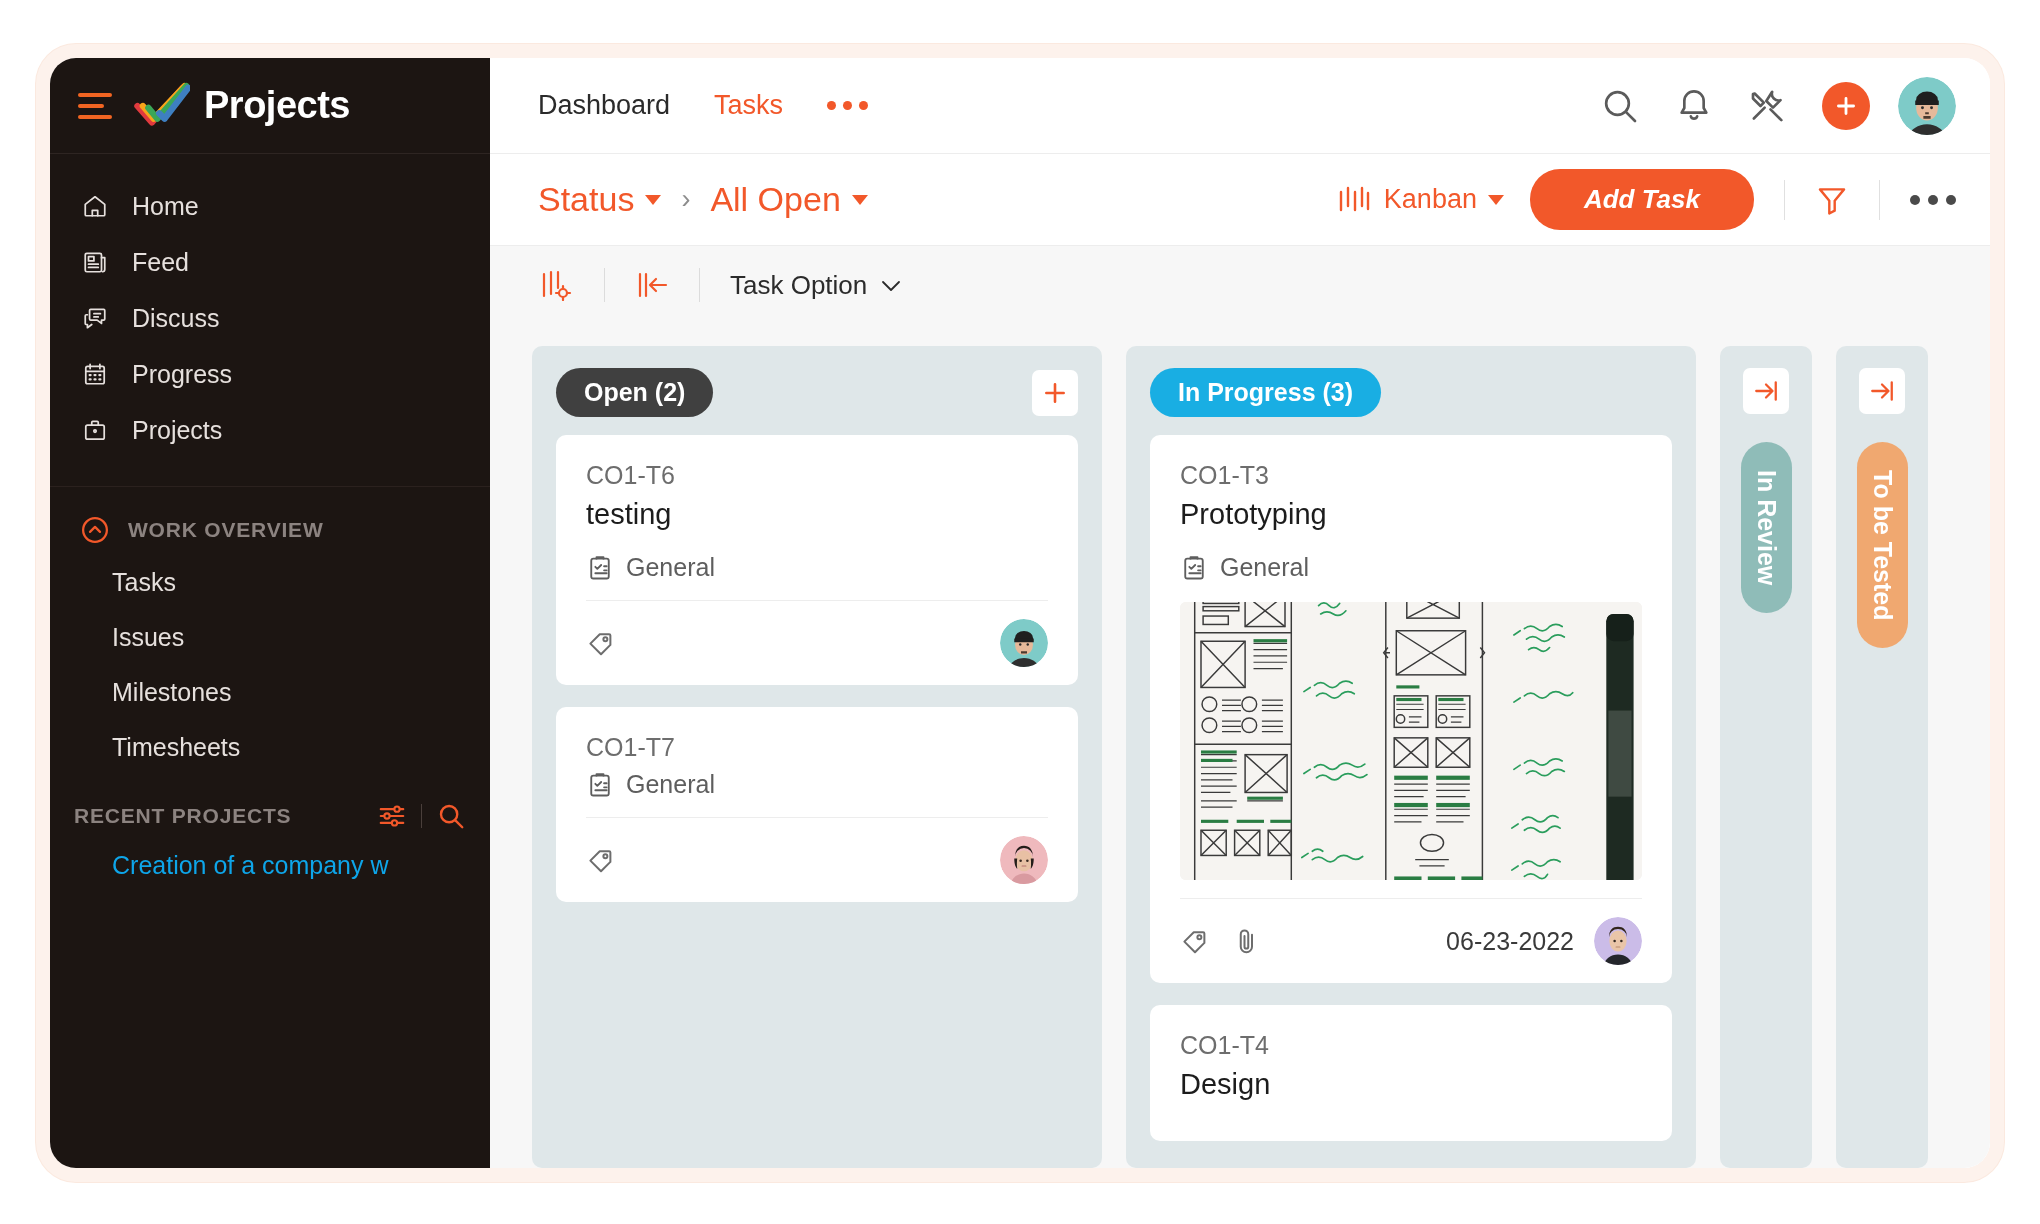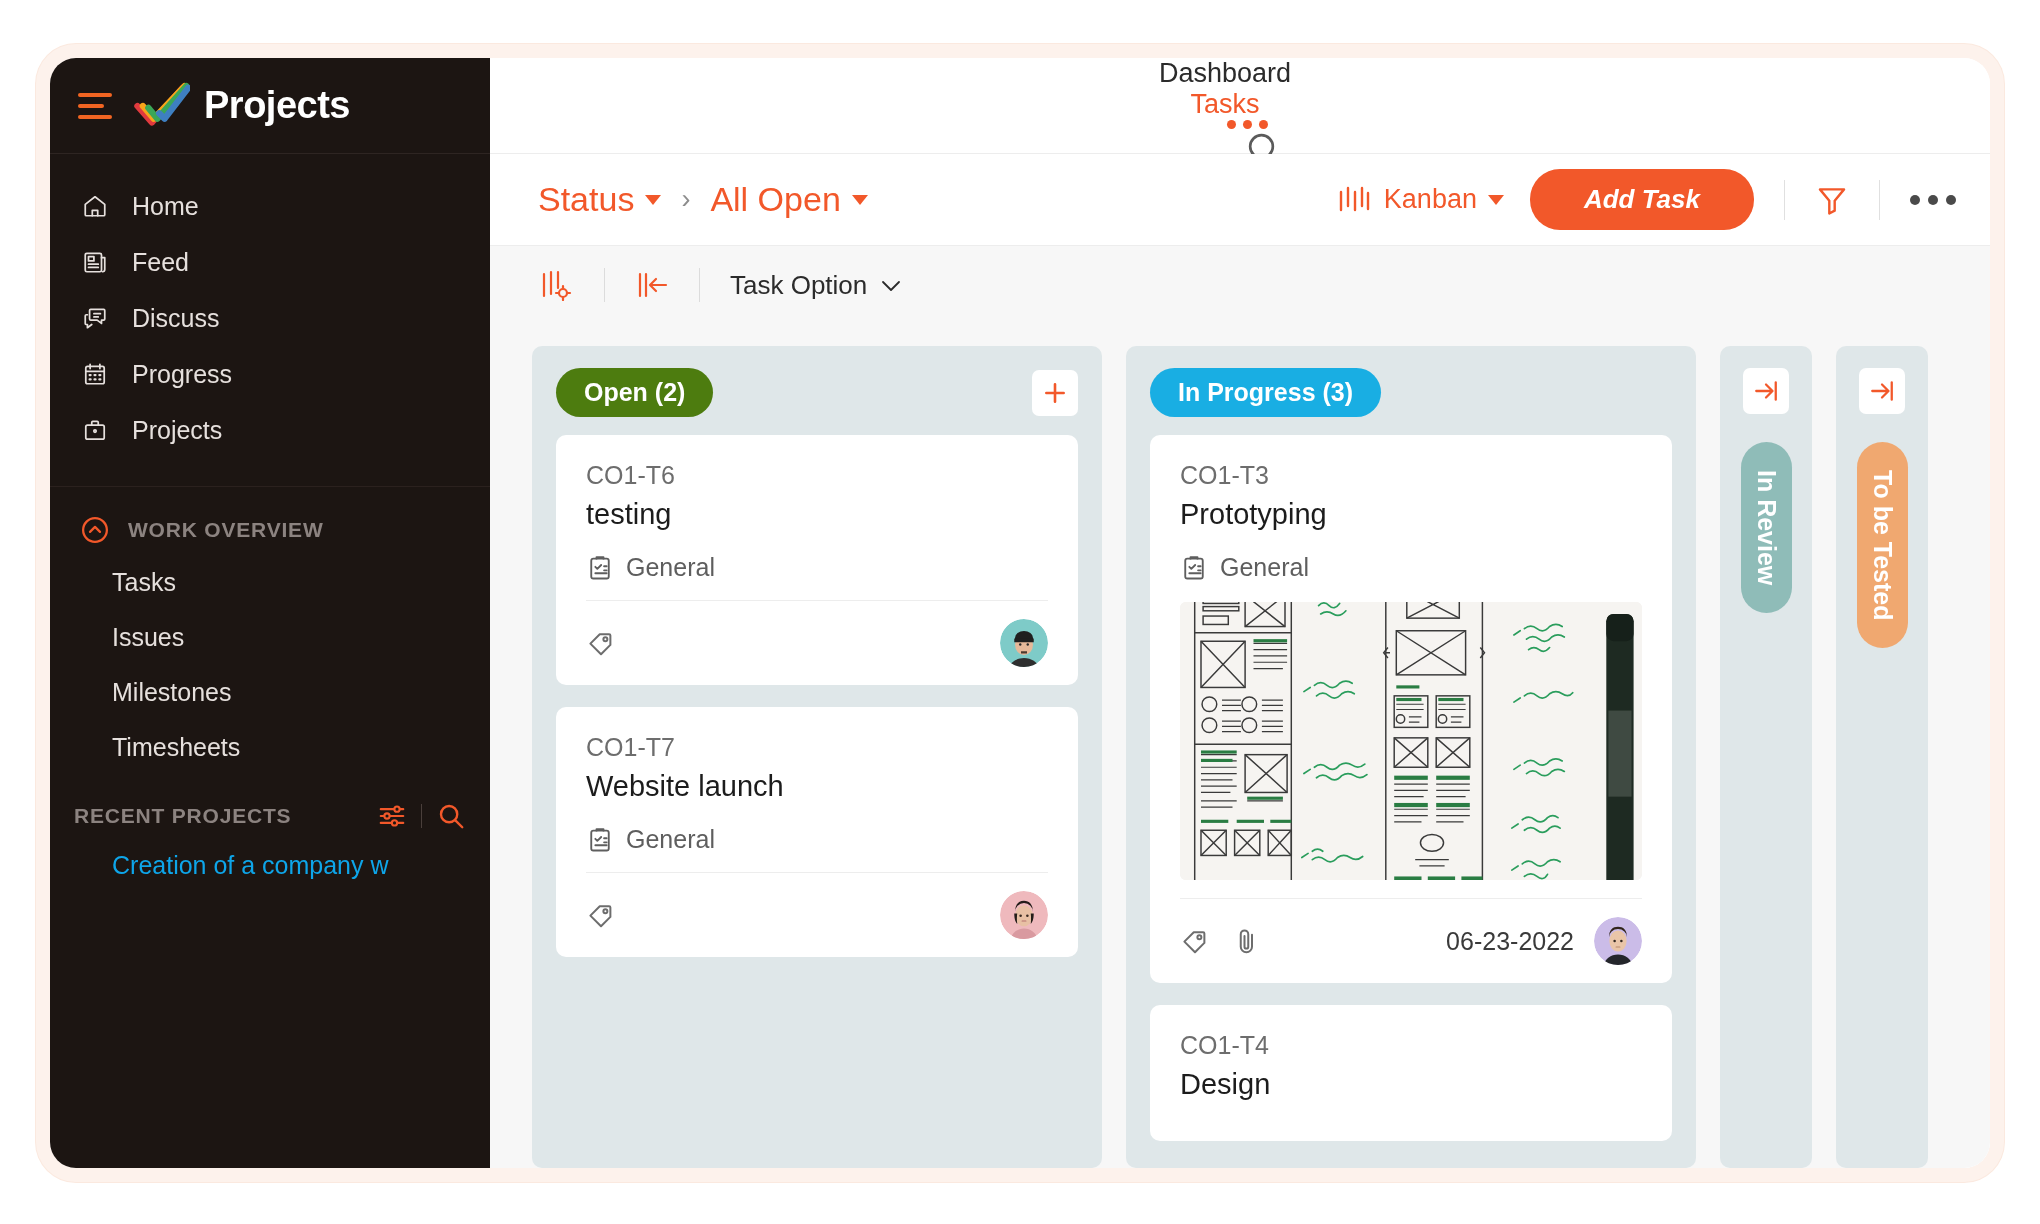--- a/index.html
+++ b/index.html
@@ -96,21 +96,20 @@
   }
 
   
   .main { flex: 1; display: flex; flex-direction: column; min-width: 0; background: #fff; }
 
   .topbar {
     height: 96px; flex-shrink: 0;
     display: flex; align-items: center;
     border-bottom: 1px solid #ededed;
     padding: 0 34px 0 48px;
-    flex-direction: column;
   }
   .tab {
     font-size: 27px; color: #2b2b2b; margin-right: 44px; cursor: pointer;
   }
   .tab.active { color: #f2582a; }
   .tab-dots { display: flex; gap: 7px; cursor: pointer; }
   .tab-dots span { width: 9px; height: 9px; border-radius: 50%; background: #f2582a; }
   .topbar .spacer { flex: 1; }
   .top-ico { width: 40px; height: 40px; margin-left: 34px; cursor: pointer; color: #5b5b5b; }
   .top-ico svg { width: 100%; height: 100%; }
@@ -476,21 +475,21 @@
         <svg class="chev-d" viewBox="0 0 20 13" fill="none" stroke="#2b2b2b" stroke-width="1.8" stroke-linecap="round" stroke-linejoin="round">
           <path d="M2 3 L10 11 L18 3"></path>
         </svg>
       </div>
     </div>
 
     <div class="board">
 
       <div class="column">
         <div class="col-head">
-          <span class="col-pill" style="background:#4d7c0f">Open (2)</span>
+          <span class="col-pill" style="background:#404040">Open (2)</span>
           <span class="spacer"></span>
           <div class="col-add">
             <svg viewBox="0 0 24 24" stroke="#f2582a" stroke-width="2.4" stroke-linecap="round">
               <path d="M12 4 V20 M4 12 H20"></path>
             </svg>
           </div>
         </div>
         <div class="col-body">
 
           <div class="card">
@@ -521,21 +520,20 @@
                   <circle cx="27" cy="34" r="1.6" fill="#2b2b2b"></circle>
                   <circle cx="37" cy="34" r="1.6" fill="#2b2b2b"></circle>
                   <path d="M28 43 h8 v3 h-8 z" fill="#4b3a2e"></path>
                 </svg>
               </div>
             </div>
           </div>
 
           <div class="card">
             <div class="card-key">CO1-T7</div>
-            <div class="card-title">Website launch</div>
             <div class="card-meta">
               <svg class="m-ico" viewBox="0 0 24 24" fill="none" stroke="#5e5e5e" stroke-width="1.6" stroke-linecap="round" stroke-linejoin="round">
                 <rect x="4.5" y="4" width="15" height="17" rx="1.8"></rect>
                 <path d="M9 4 V2.8 h6 V4"></path>
                 <path d="M8 11 l1.7 1.7 L13 9.4"></path>
                 <path d="M15.5 10.5 h2.2 M15.5 14 h2.2 M8 16.5 h9.7"></path>
               </svg>
               <span>General</span>
             </div>
             <div class="card-foot">

